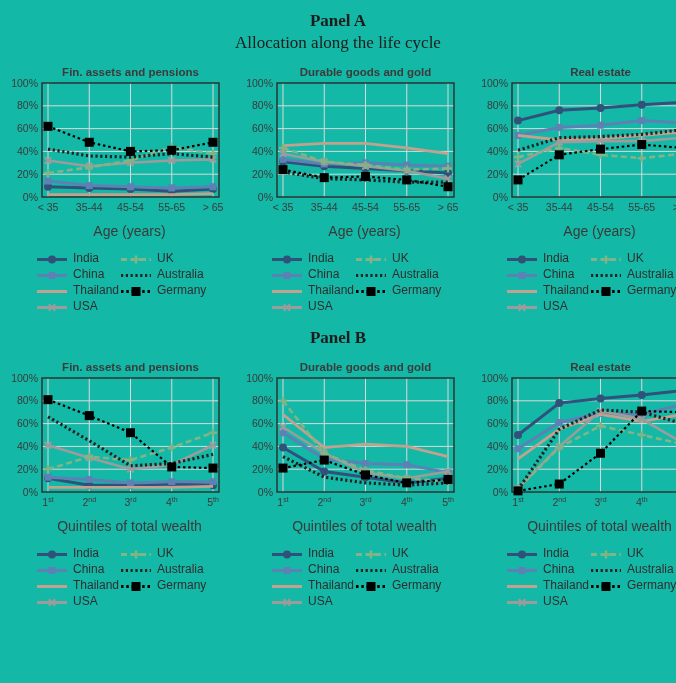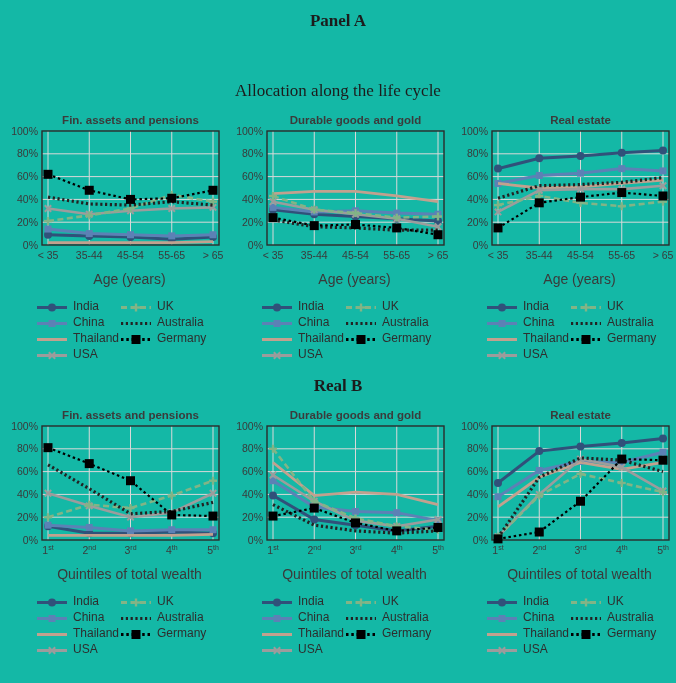--- a/index.html
+++ b/index.html
@@ -1,21 +1,21 @@
 <!DOCTYPE html>
 <html><head>
 <meta charset="utf-8">
 <style>
   html,body{margin:0;padding:0;background:#ffffff;}
   .page{width:676px;height:683px;overflow:hidden;background:#14b8a6;
         font-family:"Liberation Sans",sans-serif;box-sizing:border-box;padding-top:10px;}
   .panel-header{text-align:center;font-family:"Liberation Serif","DejaVu Serif",serif;color:#1c1c1c;margin-bottom:12px;}
   .panel-title{font-size:17px;font-weight:bold;line-height:22px;}
-  .panel-subtitle{font-size:17px;line-height:22px;margin-top:48px;}
-  .chart-row{display:flex;width:676px;}
+  .panel-subtitle{font-size:17px;line-height:22px;}
+  .chart-row{display:flex;width:676px;gap:10px;}
   .chart-block{width:225px;flex:0 0 225px;box-sizing:border-box;padding-left:8px;}
   .xlabel{margin-left:34px;width:175px;text-align:center;font-size:14px;color:#3a3a3a;margin-top:1px;}
   .legend{margin:10px 0 0 28px;display:grid;grid-template-columns:84px 100px;
           grid-template-rows:repeat(4,16px);grid-auto-flow:column;}
   .legend-item{display:flex;align-items:flex-end;gap:5px;font-size:12px;color:#2e2e2e;white-space:nowrap;}
   .panel-b{margin-top:14px;}
   svg{display:block;}
 </style>
 </head>
 <body>
@@ -446,21 +446,21 @@
               </svg>
               <span>Germany</span>
             </div>
           </div>
         </div>
       </div>
   </section>
 
   <section class="panel-b">
     <div class="panel-header">
-      <div class="panel-title">Real B</div>
+      <div class="panel-title">Panel B</div>
     </div>
     <div class="chart-row">
         <div class="chart-block">
           <svg width="217" height="156" viewBox="0 0 217 156" style="overflow:visible">
             <g>
               <line x1="34" y1="108.2" x2="211" y2="108.2" stroke="#d9d9d9" stroke-width="1"></line>
               <line x1="34" y1="85.4" x2="211" y2="85.4" stroke="#d9d9d9" stroke-width="1"></line>
               <line x1="34" y1="62.60000000000001" x2="211" y2="62.60000000000001" stroke="#d9d9d9" stroke-width="1"></line>
               <line x1="34" y1="39.8" x2="211" y2="39.8" stroke="#d9d9d9" stroke-width="1"></line>
               <line x1="40" y1="17" x2="40" y2="131" stroke="#d9d9d9" stroke-width="1"></line>

